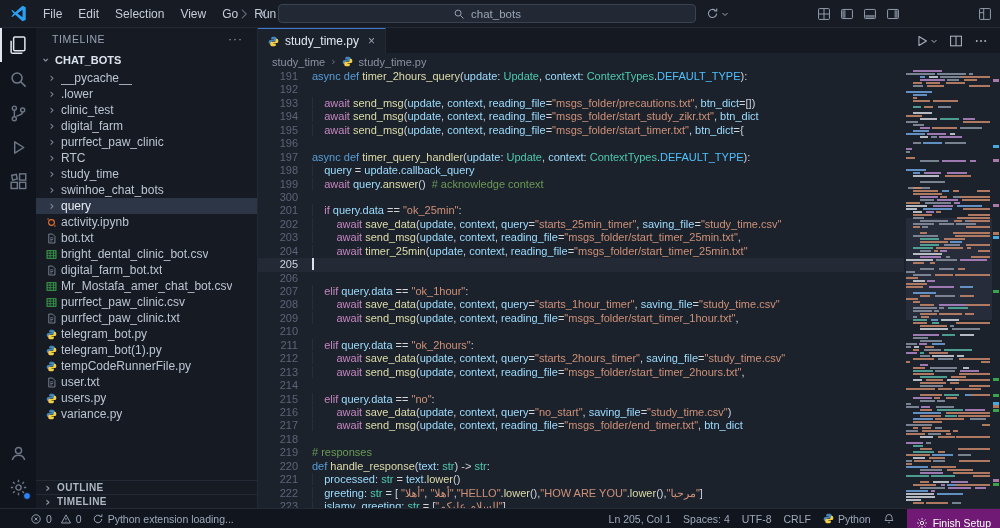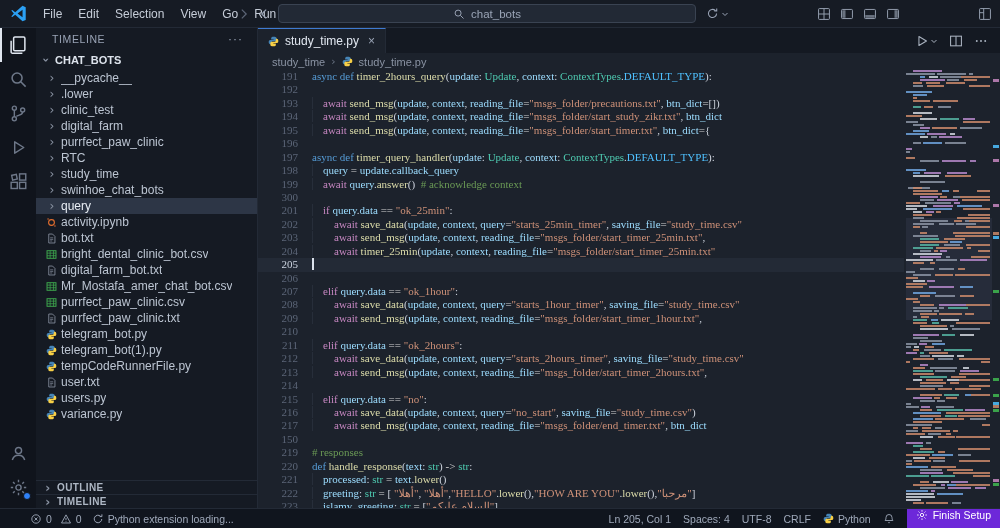--- a/index.html
+++ b/index.html
@@ -61,21 +61,21 @@
     font-size:12px; border-right:1px solid #232a36; border-top:1px solid #3e7ad1; cursor:pointer; }
   .tab-close { color:#9aa4b6; font-size:12px; margin-left:3px; cursor:pointer; }
   .tab-actions { margin-left:auto; display:flex; align-items:center; gap:11px; padding-right:12px; color:#aab3c0; }
   .ta-group { display:flex; align-items:center; gap:1px; cursor:pointer; }
   .breadcrumb { height:17px; display:flex; align-items:center; gap:6px; padding-left:14px; color:#8a93a3;
     font-size:11px; background:#1c222c; }
   .bc-sep { color:#6b7585; font-family:"DejaVu Sans", sans-serif; }
 
   
   .editor { position:absolute; top:42px; left:0; right:0; bottom:0; overflow:hidden;
-    font-family:Liberation Serif, serif; font-size:11px; }
+    font-family:Liberation Sans, sans-serif; font-size:11px; }
   .code { position:absolute; top:0; left:0; right:96px; bottom:0; overflow:hidden; }
   .code-line { display:flex; height:13.45px; line-height:13.45px; white-space:pre; }
   .code-line.active { background:rgba(125,145,180,0.08); }
   .ln { width:40px; text-align:right; color:#5b6577; flex:none; }
   .code-line.active .ln { color:#ccd4e0; }
   .lt { margin-left:14px; white-space:pre; }
   .indent { background-image:repeating-linear-gradient(to right, #272e3a 0 1px, transparent 1px 26.4px); }
   .cursor { display:inline-block; width:1.5px; height:12px; background:#dbe2ec; vertical-align:-2px;
     animation:blink 1s steps(1) infinite; }
   @keyframes blink { 50% { opacity:0; } }
@@ -88,21 +88,21 @@
   .mm-slider { position:absolute; left:0; right:0; top:148px; height:102px; background:rgba(140,160,195,.09); }
   .ruler { position:absolute; top:0; right:0; width:8px; bottom:0; }
   .ruler-mark { position:absolute; width:6px; height:3px; left:1px; opacity:.85; }
 
   
   .statusbar { position:absolute; left:0; right:0; bottom:0; height:20px; background:#10151e;
     border-top:1px solid #232a36; display:flex; align-items:center; font-size:10.5px; color:#9fa9ba; z-index:10; }
   .sb-left { display:flex; align-items:center; gap:10px; padding-left:30px; }
   .sb-right { margin-left:auto; display:flex; align-items:center; gap:12px; }
   .sb-item { display:flex; align-items:center; gap:4px; cursor:pointer; white-space:nowrap; }
-  .setup { background:#6d28d9; color:#fff; height:20px; display:flex; align-items:flex-start; gap:5px;
+  .setup { background:#701a75; color:#fff; height:20px; display:flex; align-items:flex-end; gap:5px;
     padding:0 9px; cursor:pointer; }
 </style>
 <style>.tok-kw{color:#569CD6}.tok-ctl{color:#C586C0}.tok-fn{color:#DCDCAA}.tok-cls{color:#4EC9B0}.tok-var{color:#9CDCFE}.tok-cst{color:#4FC1FF}.tok-str{color:#CE9178}.tok-com{color:#6A9955}.tok-pln{color:#ccd2dc}.tok-op{color:#d4d4d4}</style></head>
 <body>
 
 <div class="titlebar">
   <span class="logo">
     <svg viewBox="0 0 16 16">
         <path fill="#2ba0f3" fill-rule="evenodd" d="M11.8.6 4.9 6.8 2.2 4.7l-1 .5L3.6 8l-2.4 2.8 1 .5 2.7-2.1 6.9 6.2 3-1.4V2zm0 3.8v7.2L7.1 8z"></path>
       </svg>
@@ -498,21 +498,21 @@
         <div class="code-line"><span class="ln">208</span><span class="lt"><span class="indent">        </span><span class="tok-ctl">await</span><span class="tok-pln"> </span><span class="tok-fn">save_data</span><span class="tok-pln">(</span><span class="tok-var">update</span><span class="tok-pln">, </span><span class="tok-var">context</span><span class="tok-pln">, </span><span class="tok-var">query</span><span class="tok-op">=</span><span class="tok-str">"starts_1hour_timer"</span><span class="tok-pln">, </span><span class="tok-var">saving_file</span><span class="tok-op">=</span><span class="tok-str">"study_time.csv"</span></span></div>
         <div class="code-line"><span class="ln">209</span><span class="lt"><span class="indent">        </span><span class="tok-ctl">await</span><span class="tok-pln"> </span><span class="tok-fn">send_msg</span><span class="tok-pln">(</span><span class="tok-var">update</span><span class="tok-pln">, </span><span class="tok-var">context</span><span class="tok-pln">, </span><span class="tok-var">reading_file</span><span class="tok-op">=</span><span class="tok-str">"msgs_folder/start_timer_1hour.txt"</span><span class="tok-pln">, </span></span></div>
         <div class="code-line"><span class="ln">210</span><span class="lt"></span></div>
         <div class="code-line"><span class="ln">211</span><span class="lt"><span class="indent">    </span><span class="tok-ctl">elif</span><span class="tok-pln"> </span><span class="tok-var">query</span><span class="tok-pln">.</span><span class="tok-var">data</span><span class="tok-pln"> </span><span class="tok-op">==</span><span class="tok-pln"> </span><span class="tok-str">"ok_2hours"</span><span class="tok-pln">:</span></span></div>
         <div class="code-line"><span class="ln">212</span><span class="lt"><span class="indent">        </span><span class="tok-ctl">await</span><span class="tok-pln"> </span><span class="tok-fn">save_data</span><span class="tok-pln">(</span><span class="tok-var">update</span><span class="tok-pln">, </span><span class="tok-var">context</span><span class="tok-pln">, </span><span class="tok-var">query</span><span class="tok-op">=</span><span class="tok-str">"starts_2hours_timer"</span><span class="tok-pln">, </span><span class="tok-var">saving_file</span><span class="tok-op">=</span><span class="tok-str">"study_time.csv"</span></span></div>
         <div class="code-line"><span class="ln">213</span><span class="lt"><span class="indent">        </span><span class="tok-ctl">await</span><span class="tok-pln"> </span><span class="tok-fn">send_msg</span><span class="tok-pln">(</span><span class="tok-var">update</span><span class="tok-pln">, </span><span class="tok-var">context</span><span class="tok-pln">, </span><span class="tok-var">reading_file</span><span class="tok-op">=</span><span class="tok-str">"msgs_folder/start_timer_2hours.txt"</span><span class="tok-pln">, </span></span></div>
         <div class="code-line"><span class="ln">214</span><span class="lt"></span></div>
         <div class="code-line"><span class="ln">215</span><span class="lt"><span class="indent">    </span><span class="tok-ctl">elif</span><span class="tok-pln"> </span><span class="tok-var">query</span><span class="tok-pln">.</span><span class="tok-var">data</span><span class="tok-pln"> </span><span class="tok-op">==</span><span class="tok-pln"> </span><span class="tok-str">"no"</span><span class="tok-pln">:</span></span></div>
         <div class="code-line"><span class="ln">216</span><span class="lt"><span class="indent">        </span><span class="tok-ctl">await</span><span class="tok-pln"> </span><span class="tok-fn">save_data</span><span class="tok-pln">(</span><span class="tok-var">update</span><span class="tok-pln">, </span><span class="tok-var">context</span><span class="tok-pln">, </span><span class="tok-var">query</span><span class="tok-op">=</span><span class="tok-str">"no_start"</span><span class="tok-pln">, </span><span class="tok-var">saving_file</span><span class="tok-op">=</span><span class="tok-str">"study_time.csv"</span><span class="tok-pln">)</span></span></div>
         <div class="code-line"><span class="ln">217</span><span class="lt"><span class="indent">        </span><span class="tok-ctl">await</span><span class="tok-pln"> </span><span class="tok-fn">send_msg</span><span class="tok-pln">(</span><span class="tok-var">update</span><span class="tok-pln">, </span><span class="tok-var">context</span><span class="tok-pln">, </span><span class="tok-var">reading_file</span><span class="tok-op">=</span><span class="tok-str">"msgs_folder/end_timer.txt"</span><span class="tok-pln">, </span><span class="tok-var">btn_dict</span></span></div>
-        <div class="code-line"><span class="ln">150</span><span class="lt"></span></div>
+        <div class="code-line"><span class="ln">218</span><span class="lt"></span></div>
         <div class="code-line"><span class="ln">219</span><span class="lt"><span class="tok-com"># responses</span></span></div>
         <div class="code-line"><span class="ln">220</span><span class="lt"><span class="tok-kw">def</span><span class="tok-pln"> </span><span class="tok-fn">handle_response</span><span class="tok-pln">(</span><span class="tok-var">text</span><span class="tok-pln">: </span><span class="tok-cls">str</span><span class="tok-pln">) </span><span class="tok-op">-&gt;</span><span class="tok-pln"> </span><span class="tok-cls">str</span><span class="tok-pln">:</span></span></div>
         <div class="code-line"><span class="ln">221</span><span class="lt"><span class="indent">    </span><span class="tok-var">processed</span><span class="tok-pln">: </span><span class="tok-cls">str</span><span class="tok-pln"> </span><span class="tok-op">=</span><span class="tok-pln"> </span><span class="tok-var">text</span><span class="tok-pln">.</span><span class="tok-fn">lower</span><span class="tok-pln">()</span></span></div>
         <div class="code-line"><span class="ln">222</span><span class="lt"><span class="indent">    </span><span class="tok-var">greeting</span><span class="tok-pln">: </span><span class="tok-cls">str</span><span class="tok-pln"> </span><span class="tok-op">=</span><span class="tok-pln"> [ </span><span class="tok-str">"أهلا"</span><span class="tok-pln"> ,</span><span class="tok-str">"أهلا"</span><span class="tok-pln">,</span><span class="tok-str">"HELLO"</span><span class="tok-pln">.</span><span class="tok-fn">lower</span><span class="tok-pln">(),</span><span class="tok-str">"HOW ARE YOU"</span><span class="tok-pln">.</span><span class="tok-fn">lower</span><span class="tok-pln">(),</span><span class="tok-str">"مرحبا"</span><span class="tok-pln">]</span></span></div>
         <div class="code-line"><span class="ln">223</span><span class="lt"><span class="indent">    </span><span class="tok-var">islamy_greeting</span><span class="tok-pln">: </span><span class="tok-cls">str</span><span class="tok-pln"> </span><span class="tok-op">=</span><span class="tok-pln"> [</span><span class="tok-str">"السلام عليكم"</span><span class="tok-pln">]</span></span></div>
       </div>
     <div class="minimap">
       <div class="mm-slider"></div>
     <div class="mm-row"><span class="mm-seg" style="margin-left: 7px; width: 29px; background: rgb(180, 135, 201);"></span></div>
         <div class="mm-row"><span class="mm-seg" style="margin-left: 0px; width: 29px; background: rgb(138, 147, 163);"></span><span class="mm-seg" style="margin-left: 2px; width: 29px; background: rgb(138, 147, 163);"></span><span class="mm-seg" style="margin-left: 3px; width: 4px; background: rgb(138, 147, 163);"></span></div>

